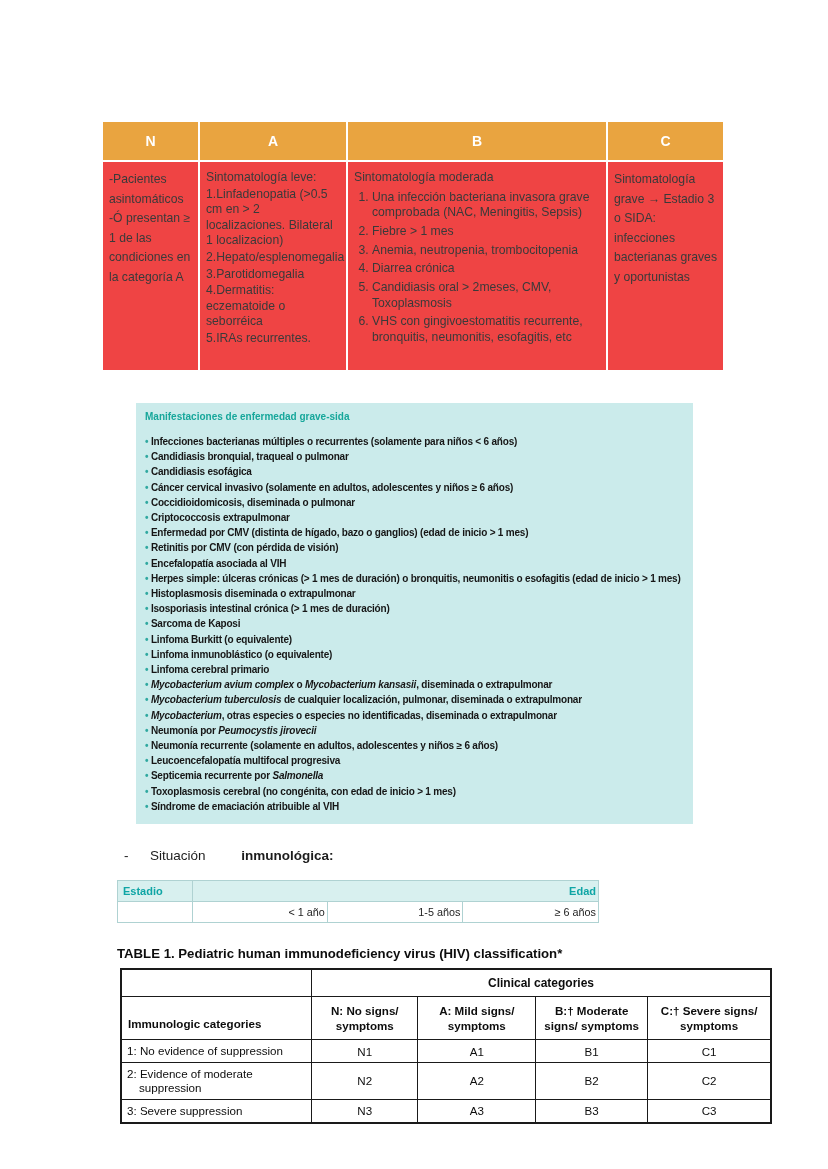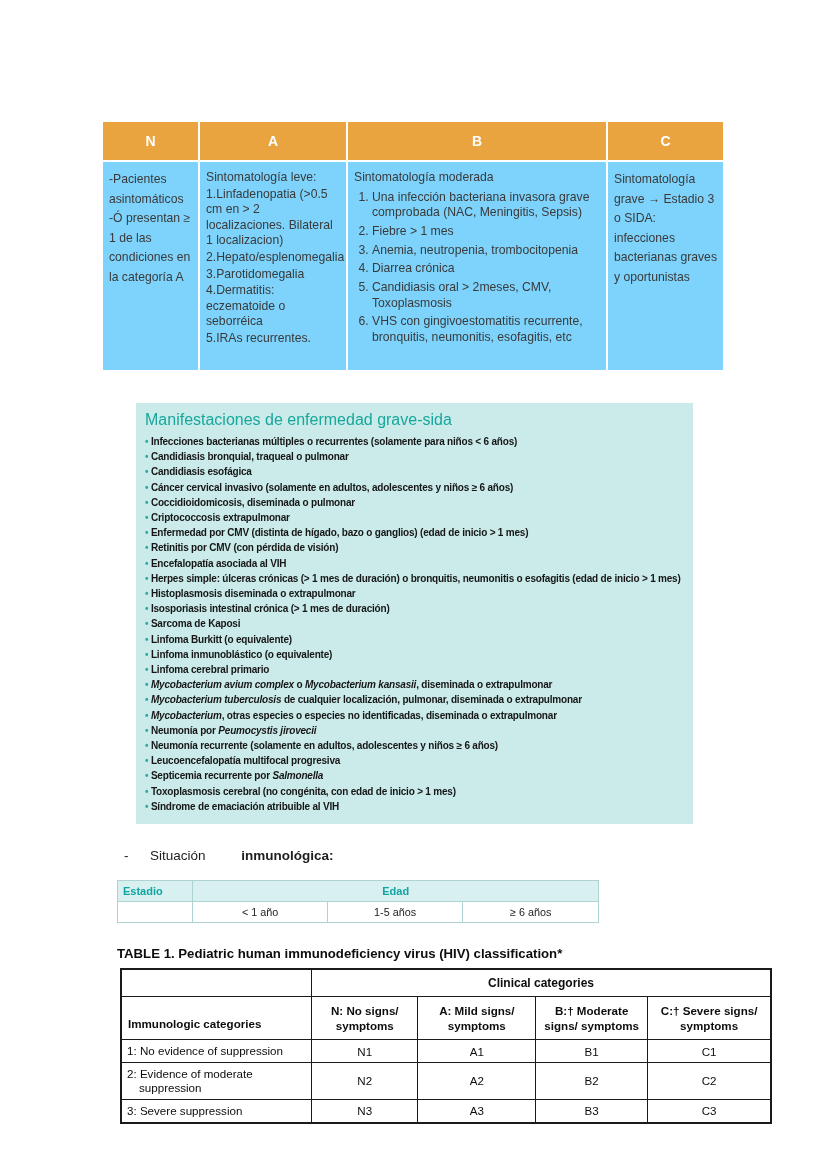--- a/index.html
+++ b/index.html
@@ -14,56 +14,56 @@
   .cat-table {
     position:absolute; left:103px; top:122px; width:622px;
     display:grid; grid-template-columns:95px 146px 258px 115px;
     gap:2px; background:#ffffff;
   }
   .cat-head {
     background:#E9A440; color:#ffffff; font-weight:bold; font-size:14px;
     text-align:center; padding:11px 0;
   }
   .cat-cell {
-    background:#7dd3fc; padding:8px 6px; font-size:12.2px; color:#3a3a3a;
+    background:#ef4444; padding:8px 6px; font-size:12.2px; color:#3a3a3a;
     min-height:208px;
   }
   .col-n p, .col-c p { line-height:1.6; }
   .col-a p { line-height:1.28; margin-bottom:1px; }
   .a-title { margin-bottom:16px; }
   .b-title { line-height:1.3; margin-bottom:4px; }
   .col-b ol { padding-left:18px; }
   .col-b li { line-height:1.28; margin-bottom:3px; }
 
   
   .manif-box {
     position:absolute; left:136px; top:403px; width:557px;
     background:#CBEBEB; padding:8px 9px 10px;
   }
-  .manif-title { color:#17A79B; font-weight:normal; font-size:16px; margin-bottom:5px; }
+  .manif-title { color:#17A79B; font-weight:bold; font-size:10px; margin-bottom:12px; }
   .manif-list { list-style:none;font-weight:bold; }
   .manif-list li {
     font-size:10px; letter-spacing:-0.2px; line-height:15.2px; color:#161616;
     padding-left:9px; text-indent:-9px; white-space:nowrap;
   }
   .manif-list li::before { content:"• "; color:#2FA8A0; }
   .manif-list em { font-style:italic; }
 
   
   .situacion { position:absolute; left:124px; top:848px; font-size:13.5px; color:#1c1c1c; }
   .sit-dash { display:inline-block; width:26px; }
   .sit-bold { font-weight:bold;margin-left:32px; }
 
   
   .est-table {
     position:absolute; left:117px; top:880px; width:482px;
     border-collapse:collapse; font-size:10.8px; color:#222;
   }
   .est-table td {
-    border:1px solid #AFD2D2; text-align:center; padding:3px 2px;
+    border:1px solid #AFD2D2; text-align:right; padding:3px 2px;
     background:#ffffff; height:21px;
   }
   .est-table .est-corner {
     background:#D8F0EF; color:#0FA5A5; font-weight:bold;
     text-align:left; padding-left:5px; font-size:11px;
   }
   .est-table .est-edad { background:#D8F0EF; color:#0FA5A5; font-weight:bold; font-size:11px; }
 
   
   .t1-title { position:absolute; left:117px; top:946px; font-weight:bold; font-size:13.2px; color:#0d0d0d; }

